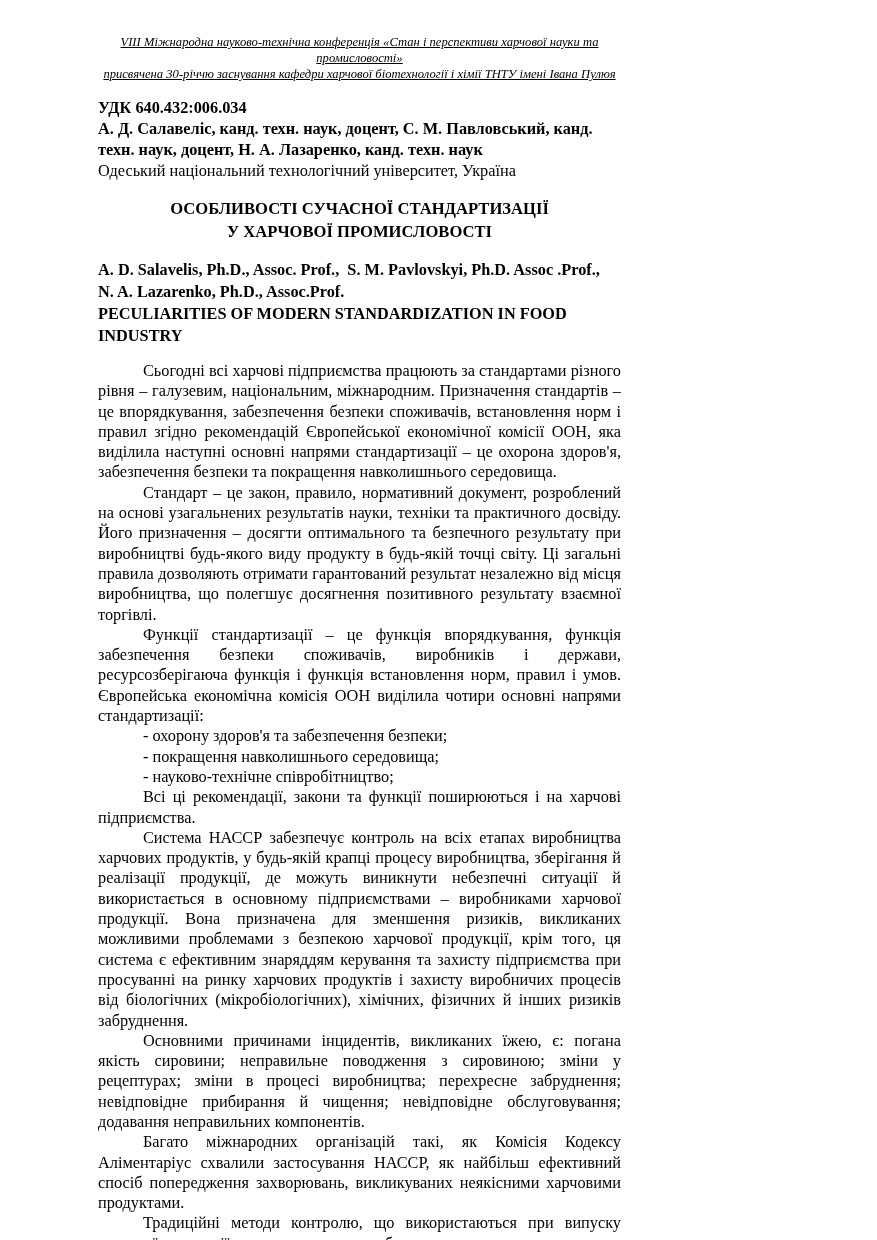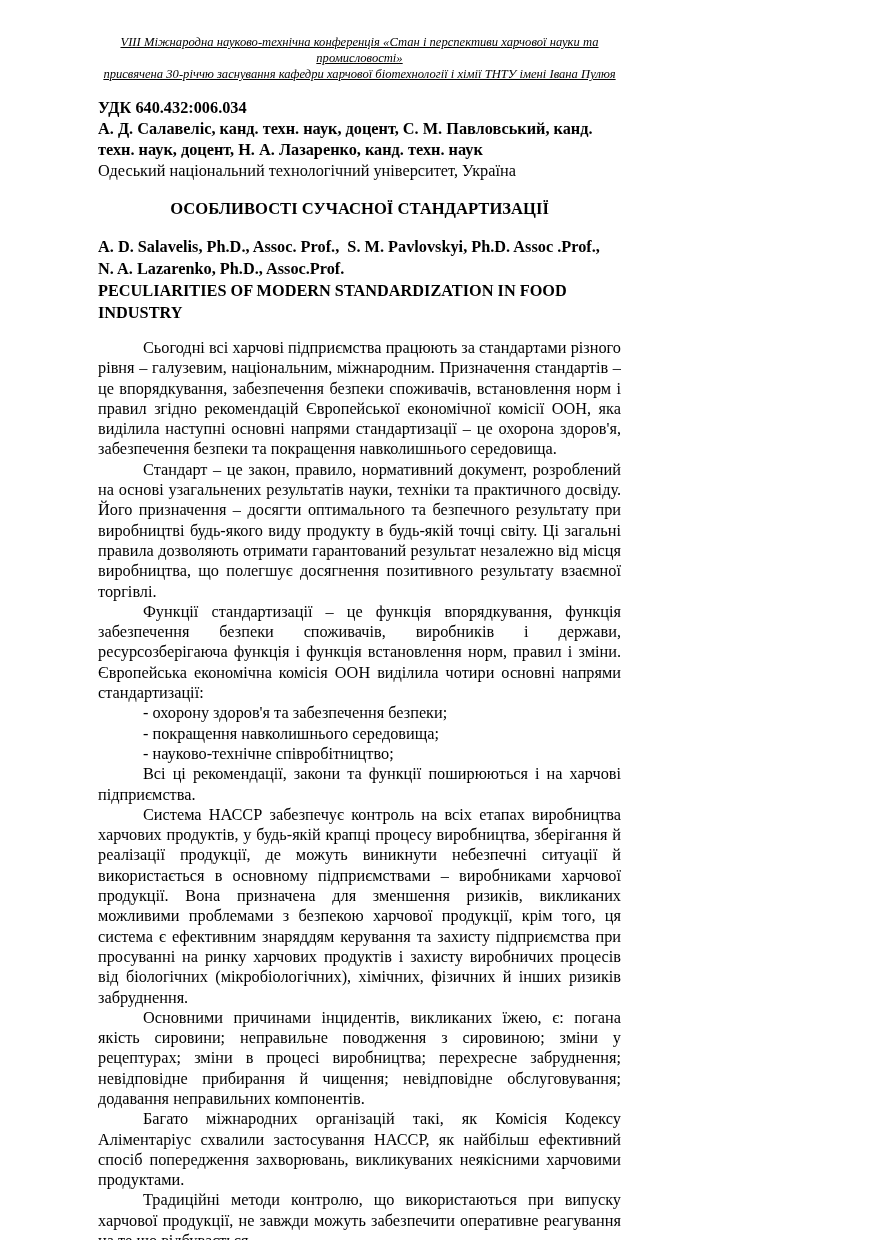--- a/index.html
+++ b/index.html
@@ -88,32 +88,33 @@
   </div>
 
   <div class="meta-block">
     <div class="bold">УДК 640.432:006.034</div>
     <div class="bold">А. Д. Салавеліс, канд. техн. наук, доцент, С. М. Павловський, канд. техн. наук, доцент, Н. А. Лазаренко, канд. техн. наук</div>
     <div>Одеський національний технологічний університет, Україна</div>
   </div>
 
   <div class="title-ua">
     <div>ОСОБЛИВОСТІ СУЧАСНОЇ СТАНДАРТИЗАЦІЇ</div>
+    <div>У ХАРЧОВОЇ ПРОМИСЛОВОСТІ</div>
   </div>
 
   <div class="en-block">
     <div class="en-authors-line">A. D. Salavelis, Ph.D., Assoc. Prof.,  S. M. Pavlovskyi, Ph.D. Assoc .Prof.,</div>
     <div class="en-authors-line">N. A. Lazarenko, Ph.D., Assoc.Prof.</div>
     <div class="title-en">PECULIARITIES OF MODERN STANDARDIZATION IN FOOD INDUSTRY</div>
   </div>
 
   <div class="body-text">
     <p class="para">Сьогодні всі харчові підприємства працюють за стандартами різного рівня – галузевим, національним, міжнародним. Призначення стандартів – це впорядкування, забезпечення безпеки споживачів, встановлення норм і правил згідно рекомендацій Європейської економічної комісії ООН, яка виділила наступні основні напрями стандартизації – це охорона здоров'я, забезпечення безпеки та покращення навколишнього середовища.</p>
     <p class="para">Стандарт – це закон, правило, нормативний документ, розроблений на основі узагальнених результатів науки, техніки та практичного досвіду. Його призначення – досягти оптимального та безпечного результату при виробництві будь-якого виду продукту в будь-якій точці світу. Ці загальні правила дозволяють отримати гарантований результат незалежно від місця виробництва, що полегшує досягнення позитивного результату взаємної торгівлі.</p>
-    <p class="para">Функції стандартизації – це функція впорядкування, функція забезпечення безпеки споживачів, виробників і держави, ресурсозберігаюча функція і функція встановлення норм, правил і зміни. Європейська економічна комісія ООН виділила чотири основні напрями стандартизації:</p>
+    <p class="para">Функції стандартизації – це функція впорядкування, функція забезпечення безпеки споживачів, виробників і держави, ресурсозберігаюча функція і функція встановлення норм, правил і умов. Європейська економічна комісія ООН виділила чотири основні напрями стандартизації:</p>
     <p class="list-item">- охорону здоров'я та забезпечення безпеки;</p>
     <p class="list-item">- покращення навколишнього середовища;</p>
     <p class="list-item">- науково-технічне співробітництво;</p>
     <p class="para">Всі ці рекомендації, закони та функції поширюються і на харчові підприємства.</p>
     <p class="para">Система НАССР забезпечує контроль на всіх етапах виробництва харчових продуктів, у будь-якій крапці процесу виробництва, зберігання й реалізації продукції, де можуть виникнути небезпечні ситуації й використається в основному підприємствами – виробниками харчової продукції. Вона призначена для зменшення ризиків, викликаних можливими проблемами з безпекою харчової продукції, крім того, ця система є ефективним знаряддям керування та захисту підприємства при просуванні на ринку харчових продуктів і захисту виробничих процесів від біологічних (мікробіологічних), хімічних, фізичних й інших ризиків забруднення.</p>
     <p class="para">Основними причинами інцидентів, викликаних їжею, є: погана якість сировини; неправильне поводження з сировиною; зміни у рецептурах; зміни в процесі виробництва; перехресне забруднення; невідповідне прибирання й чищення; невідповідне обслуговування; додавання неправильних компонентів.</p>
     <p class="para">Багато міжнародних організацій такі, як Комісія Кодексу Аліментаріус схвалили застосування НАССР, як найбільш ефективний спосіб попередження захворювань, викликуваних неякісними харчовими продуктами.</p>
     <p class="para">Традиційні методи контролю, що використаються при випуску харчової продукції, не завжди можуть забезпечити оперативне реагування на те що відбувається.</p>
   </div>
 

